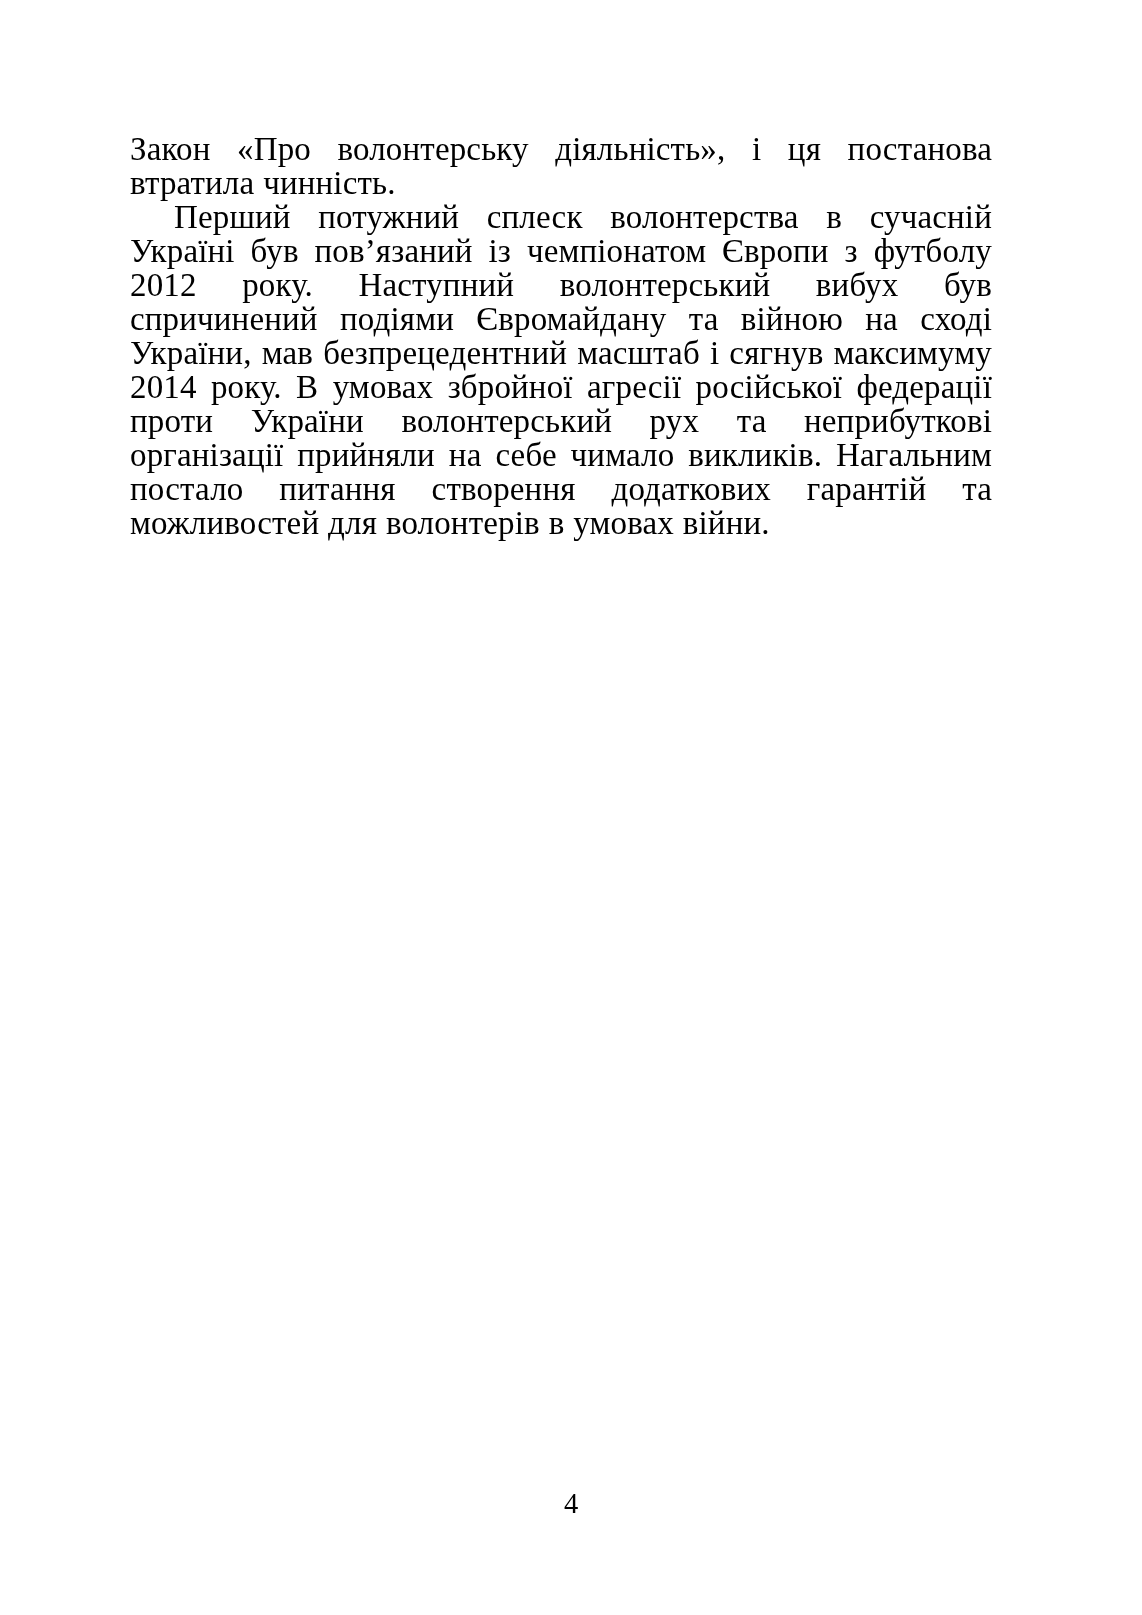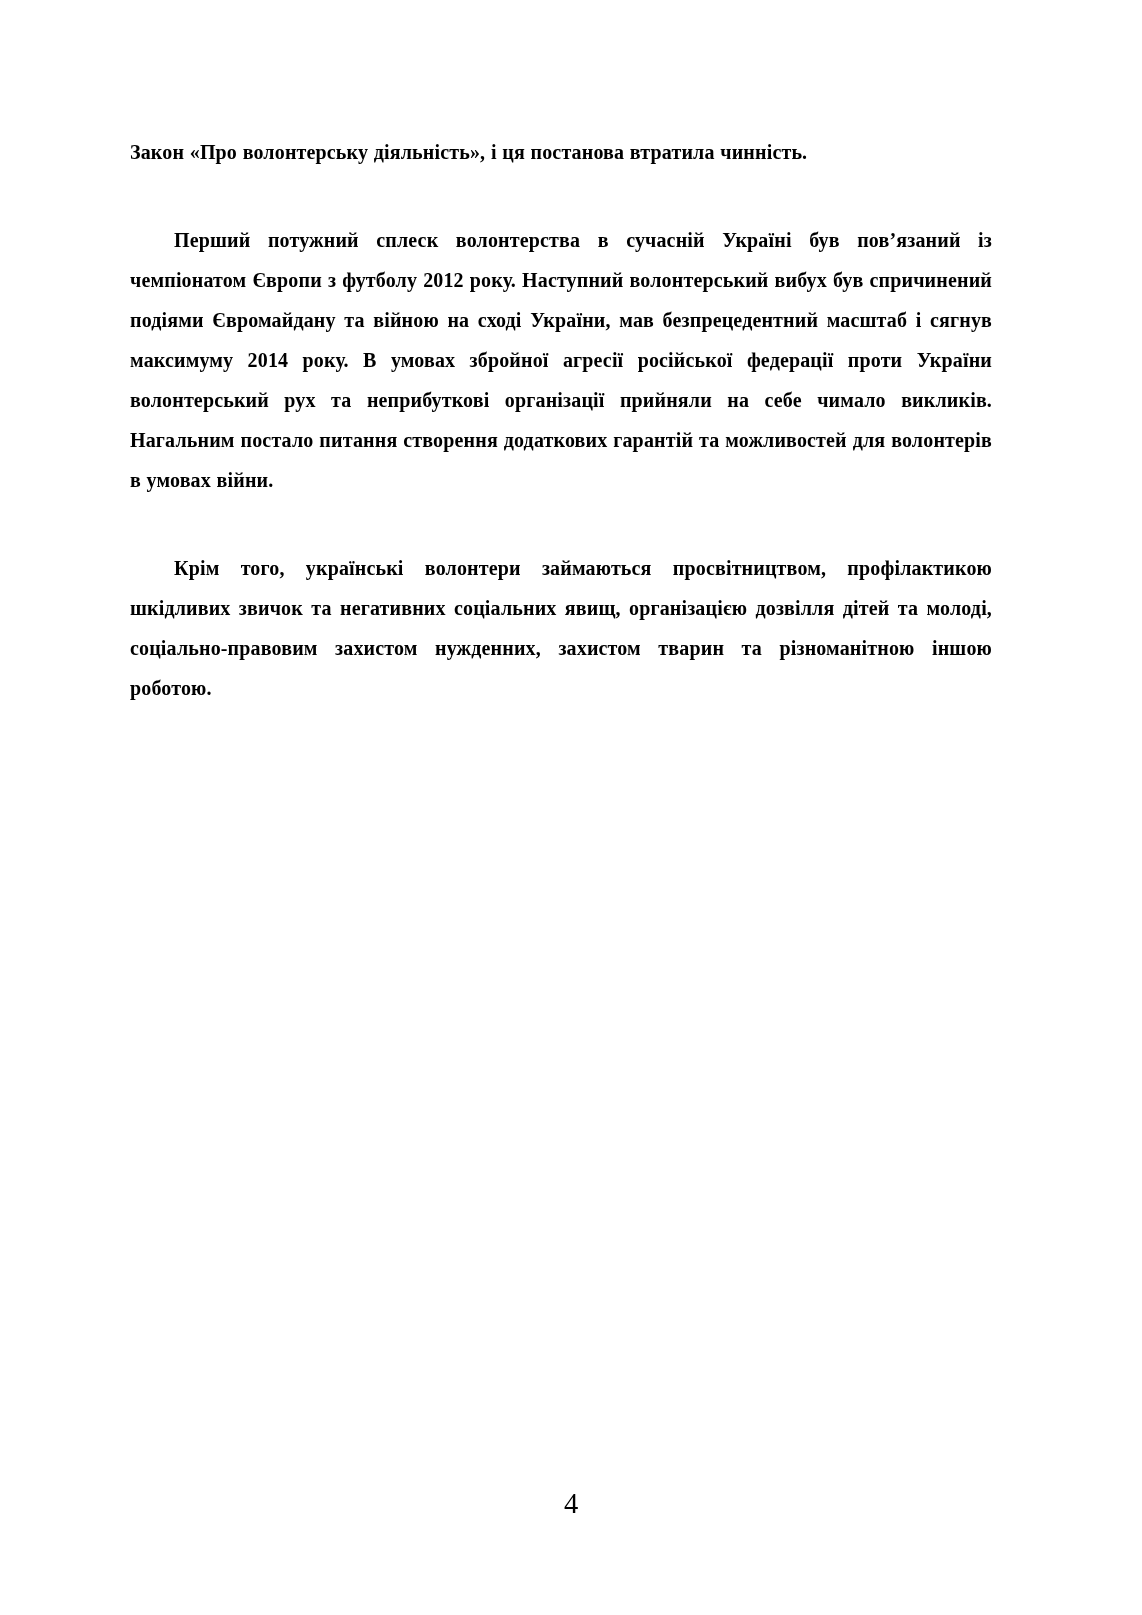--- a/index.html
+++ b/index.html
@@ -20,49 +20,46 @@
     box-sizing: border-box;
   }
   .text-block {
     position: absolute;
     left: 130px;
     top: 132px;
     width: 862px;
   }
   .para {
     margin: 0;
-    font-size: 20px;
-    line-height: 40px;
+    font-size: 33px;
+    line-height: 34px;
     text-align: justify;
     text-justify: inter-word;
     letter-spacing: 0.15px;
     word-spacing: 0.5px;
     hyphens: none;
-    font-weight: bold;
   }
   .para.indent {
     text-indent: 44px;
-    margin-top: 48px;
   }
   .page-number {
     position: absolute;
     left: 0;
     right: 0;
     top: 1487px;
     text-align: center;
     font-size: 28.5px;
     line-height: 34px;
   }
 </style>
 </head>
 <body>
 
 <div class="page">
 
   <div class="text-block">
     <p class="para">Закон «Про волонтерську діяльність», і ця постанова втратила чинність.</p>
     <p class="para indent">Перший потужний сплеск волонтерства в сучасній Україні був пов’язаний із чемпіонатом Європи з футболу 2012 року. Наступний волонтерський вибух був спричинений подіями Євромайдану та війною на сході України, мав безпрецедентний масштаб і сягнув максимуму 2014 року. В умовах збройної агресії російської федерації проти України волонтерський рух та неприбуткові організації прийняли на себе чимало викликів. Нагальним постало питання створення додаткових гарантій та можливостей для волонтерів в умовах війни.</p>
-    <p class="para indent">Крім того, українські волонтери займаються просвітництвом, профілактикою шкідливих звичок та негативних соціальних явищ, організацією дозвілля дітей та молоді, соціально-правовим захистом нужденних, захистом тварин та різноманітною іншою роботою.</p>
   </div>
 
   <div class="page-number">4</div>
 
 </div>
 
 </body></html>

